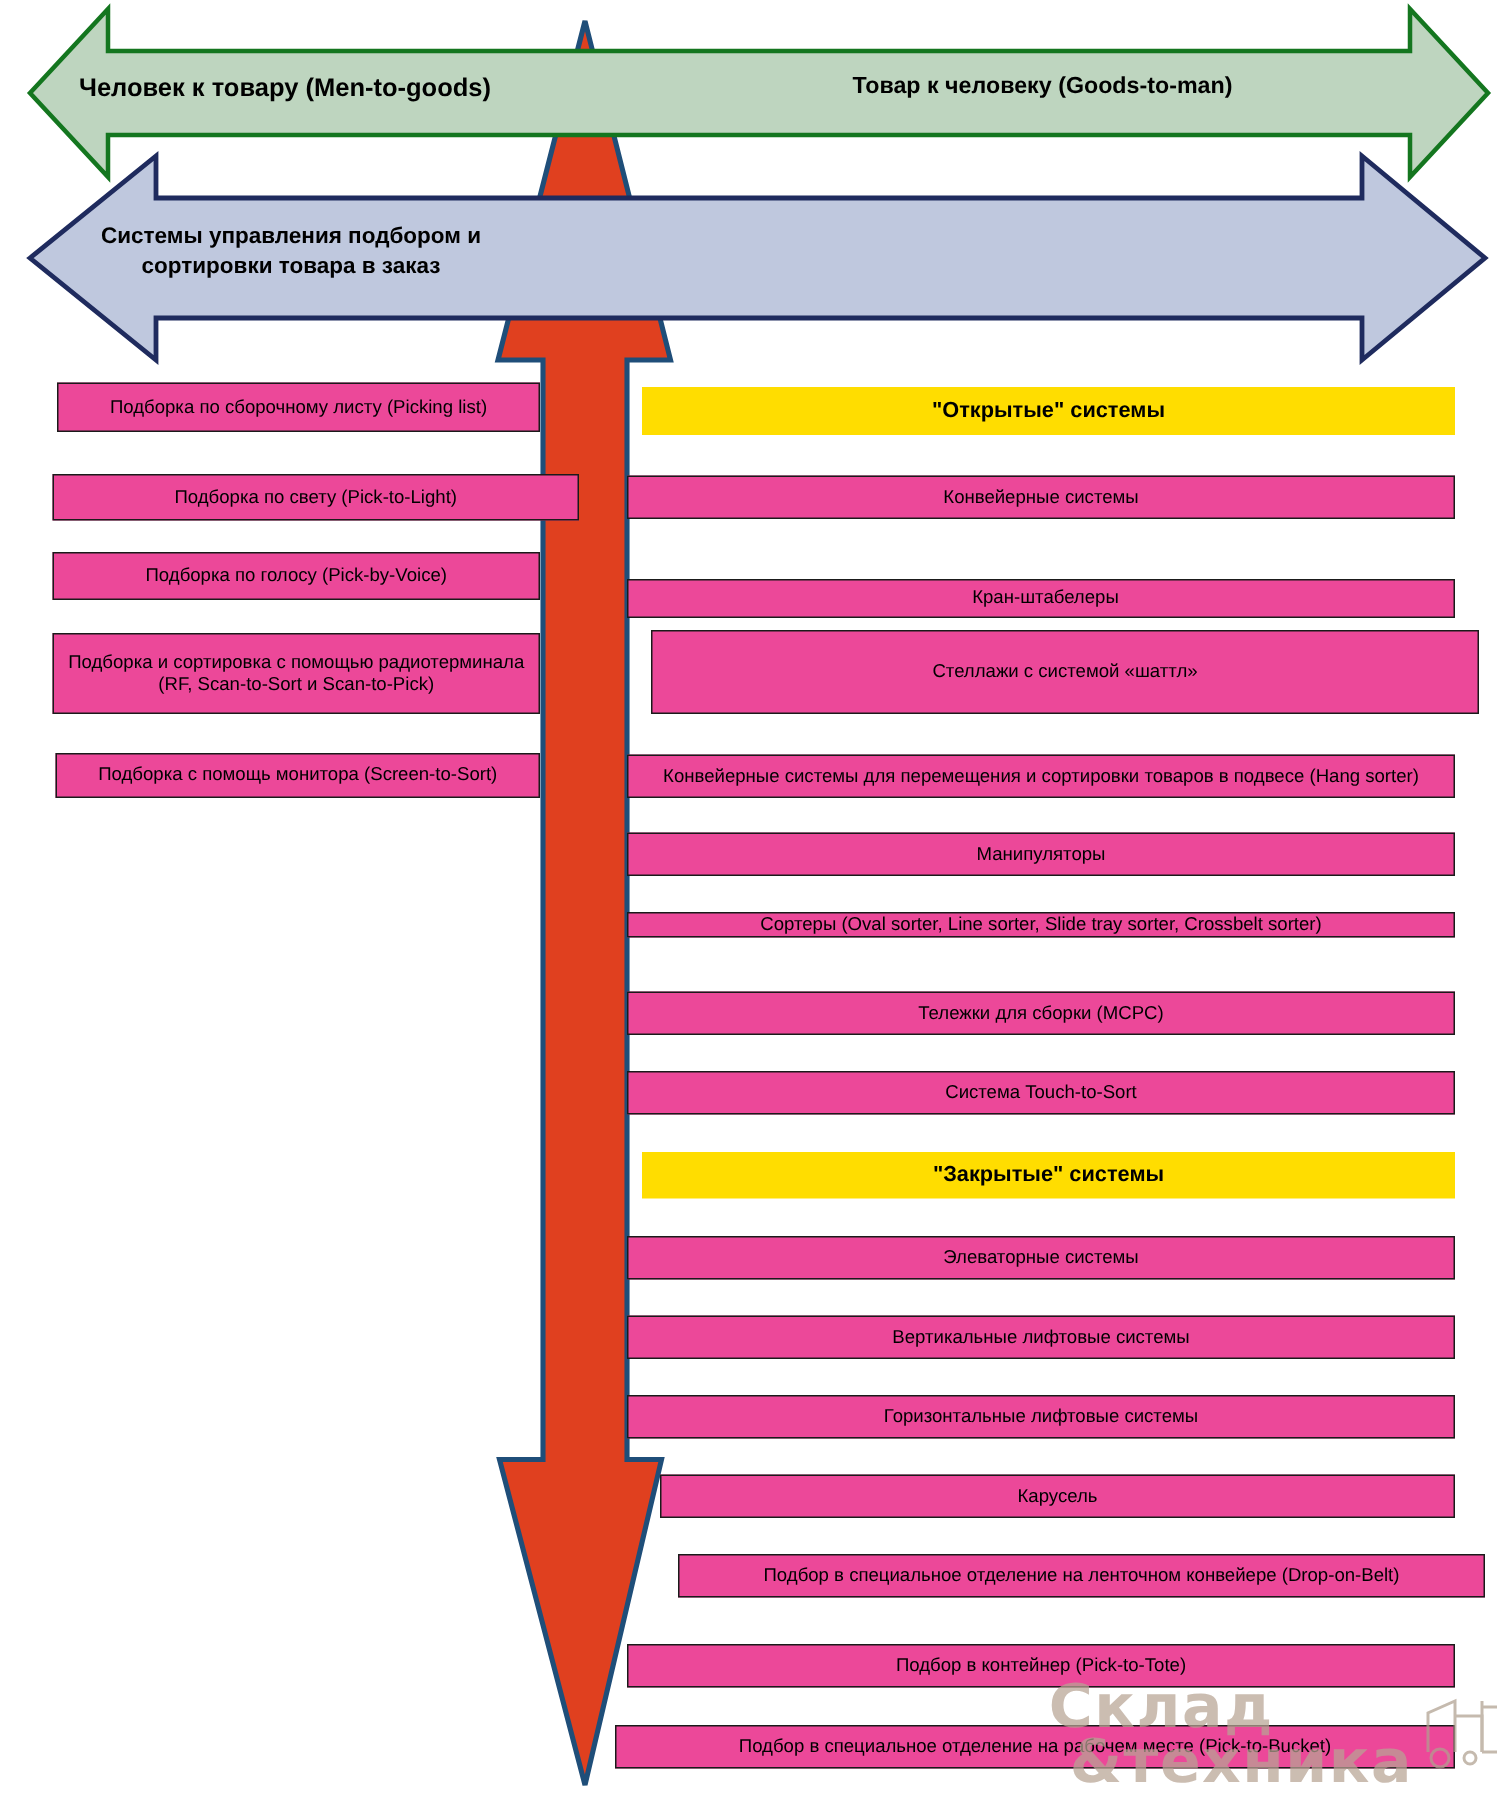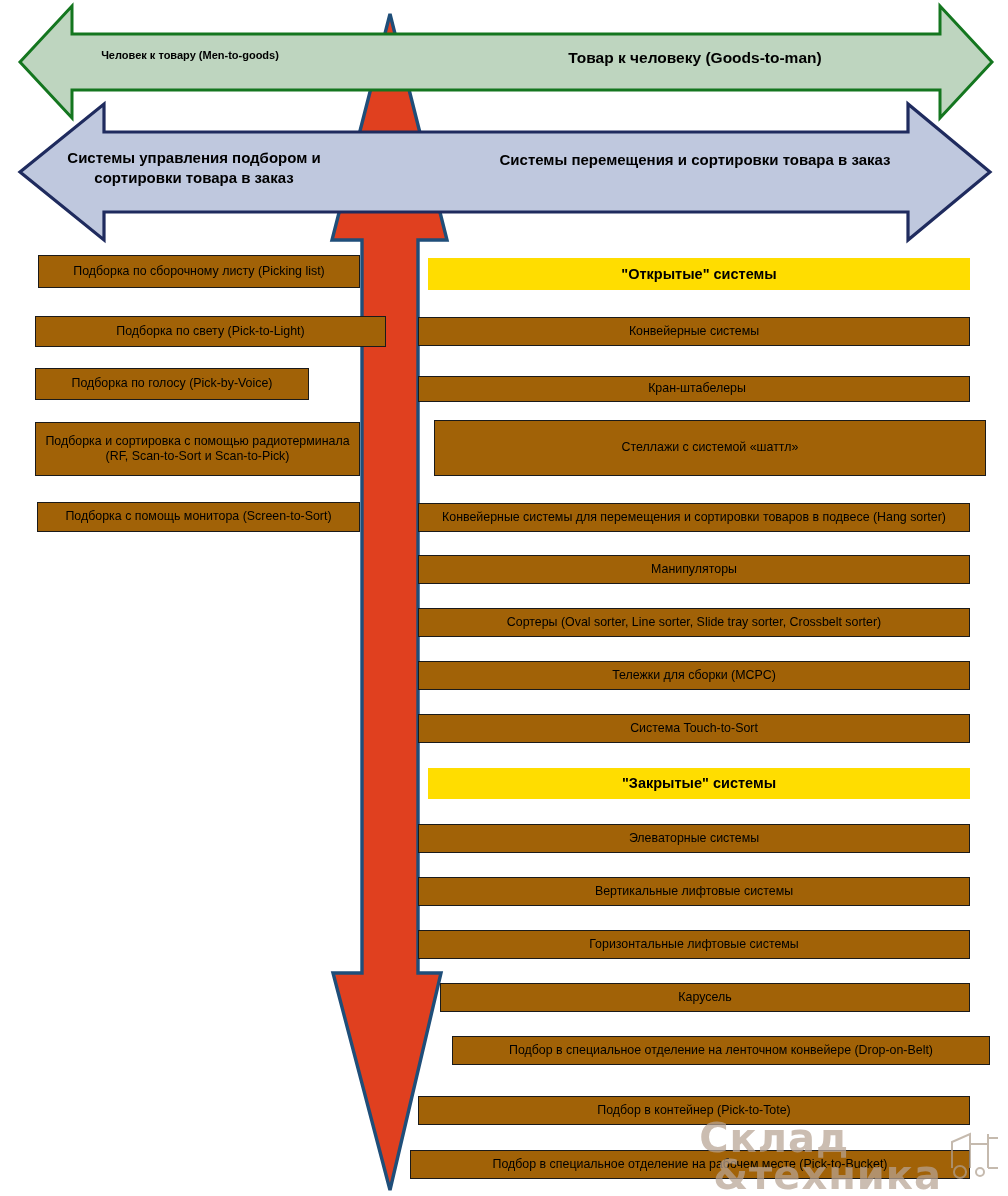--- a/index.html
+++ b/index.html
@@ -19,32 +19,32 @@
   
   .arrow-label{
     position:absolute;
     z-index:3;
     font-weight:bold;
     color:#000000;
     text-align:center;
     line-height:1.32;
     white-space:pre-line;
   }
-  #lbl-green-left{left:40px;  top:48px;  width:300px; font-size:11px;}
+  #lbl-green-left{left:40px;  top:48px;  width:300px; font-size:17px;}
   #lbl-green-right{left:500px;top:48px;  width:390px; font-size:15.5px;}
   #lbl-blue-left{left:44px;   top:148px; width:300px; font-size:15px;}
   #lbl-blue-right{left:460px; top:150px; width:470px; font-size:15px;}
 
   
   .boxes{position:absolute;left:0;top:0;width:1008px;height:1196px;z-index:4;}
   .box{
     position:absolute;
     box-sizing:border-box;
     border:1.6px solid #1a1a1a;
-    background:#a16207;
+    background:#ec4899;
     display:flex;
     align-items:center;
     justify-content:center;
     text-align:center;
     font-size:12.4px;
     color:#000000;
     line-height:1.25;
     padding:0 6px;
     white-space:pre-line;
   }
@@ -85,39 +85,38 @@
     <polygon points="20,62 72,6 72,34 940,34 940,6 992,62 940,118 940,90 72,90 72,118" fill="#bed5bf" stroke="#14761f" stroke-width="3" stroke-linejoin="miter"></polygon>
 
     <polygon points="20,172 104,104 104,132 908,132 908,104 990,172 908,240 908,212 104,212 104,240" fill="#bfc8de" stroke="#1f2b5e" stroke-width="3.2" stroke-linejoin="miter"></polygon>
   </svg>
 
   
   <div class="arrow-label" id="lbl-green-left">Человек к товару (Men-to-goods)</div>
   <div class="arrow-label" id="lbl-green-right">Товар к человеку (Goods-to-man)</div>
   <div class="arrow-label" id="lbl-blue-left">Системы управления подбором и
 сортировки товара в заказ</div>
-  <div class="arrow-label" id="lbl-blue-right">Системы перемещения и сортировки товара в заказ</div>
 
   
   <div class="boxes" id="left-col">
       <div class="box left" style="left: 38px; top: 255px; width: 322px; height: 33px;">Подборка по сборочному листу (Picking list)</div>
       <div class="box left" style="left: 35px; top: 316px; width: 351px; height: 31px;">Подборка по свету (Pick-to-Light)</div>
-      <div class="box left" style="left: 35px; top: 368px; width: 274px; height: 32px;">Подборка по голосу (Pick-by-Voice)</div>
+      <div class="box left" style="left: 35px; top: 368px; width: 325px; height: 32px;">Подборка по голосу (Pick-by-Voice)</div>
       <div class="box left" style="left: 35px; top: 422px; width: 325px; height: 54px;">Подборка и сортировка с помощью радиотерминала
 (RF, Scan-to-Sort и Scan-to-Pick)</div>
       <div class="box left" style="left: 37px; top: 502px; width: 323px; height: 30px;">Подборка с помощь монитора (Screen-to-Sort)</div>
     </div>
   <div class="boxes" id="right-col">
       <div class="box right yellow" style="left: 428px; top: 258px; width: 542px; height: 32px;">"Открытые" системы</div>
       <div class="box right" style="left: 418px; top: 317px; width: 552px; height: 29px;">Конвейерные системы</div>
-      <div class="box right" style="left: 418px; top: 376px; width: 552px; height: 26px; padding-left: 12px;">Кран-штабелеры</div>
+      <div class="box right" style="left: 418px; top: 386px; width: 552px; height: 26px; padding-left: 12px;">Кран-штабелеры</div>
       <div class="box right" style="left: 418px; top: 420px; width: 552px; height: 56px; margin-left: 16px;">Стеллажи с системой «шаттл»</div>
       <div class="box right" style="left: 418px; top: 503px; width: 552px; height: 29px;">Конвейерные системы для перемещения и сортировки товаров в подвесе (Hang sorter)</div>
       <div class="box right" style="left: 418px; top: 555px; width: 552px; height: 29px;">Манипуляторы</div>
-      <div class="box right" style="left: 418px; top: 608px; width: 552px; height: 29px;">Сортеры (Oval sorter, Line sorter, Slide tray sorter, Crossbelt sorter)</div>
+      <div class="box right" style="left: 418px; top: 608px; width: 552px; height: 17px;">Сортеры (Oval sorter, Line sorter, Slide tray sorter, Crossbelt sorter)</div>
       <div class="box right" style="left: 418px; top: 661px; width: 552px; height: 29px;">Тележки для сборки (MCPC)</div>
       <div class="box right" style="left: 418px; top: 714px; width: 552px; height: 29px;">Система Touch-to-Sort</div>
       <div class="box right yellow" style="left: 428px; top: 768px; width: 542px; height: 31px;">"Закрытые" системы</div>
       <div class="box right" style="left: 418px; top: 824px; width: 552px; height: 29px;">Элеваторные системы</div>
       <div class="box right" style="left: 418px; top: 877px; width: 552px; height: 29px;">Вертикальные лифтовые системы</div>
       <div class="box right" style="left: 418px; top: 930px; width: 552px; height: 29px;">Горизонтальные лифтовые системы</div>
       <div class="box right" style="left: 440px; top: 983px; width: 530px; height: 29px; text-align: right;">Карусель</div>
       <div class="box right" style="left: 432px; top: 1036px; width: 538px; height: 29px; margin-left: 20px;">Подбор в специальное отделение на ленточном конвейере (Drop-on-Belt)</div>
       <div class="box right" style="left: 410px; top: 1150px; width: 560px; height: 29px;">Подбор в специальное отделение на рабочем месте (Pick-to-Bucket)</div>
       <div class="box right" style="left: 418px; top: 1096px; width: 552px; height: 29px;">Подбор в контейнер (Pick-to-Tote)</div>

